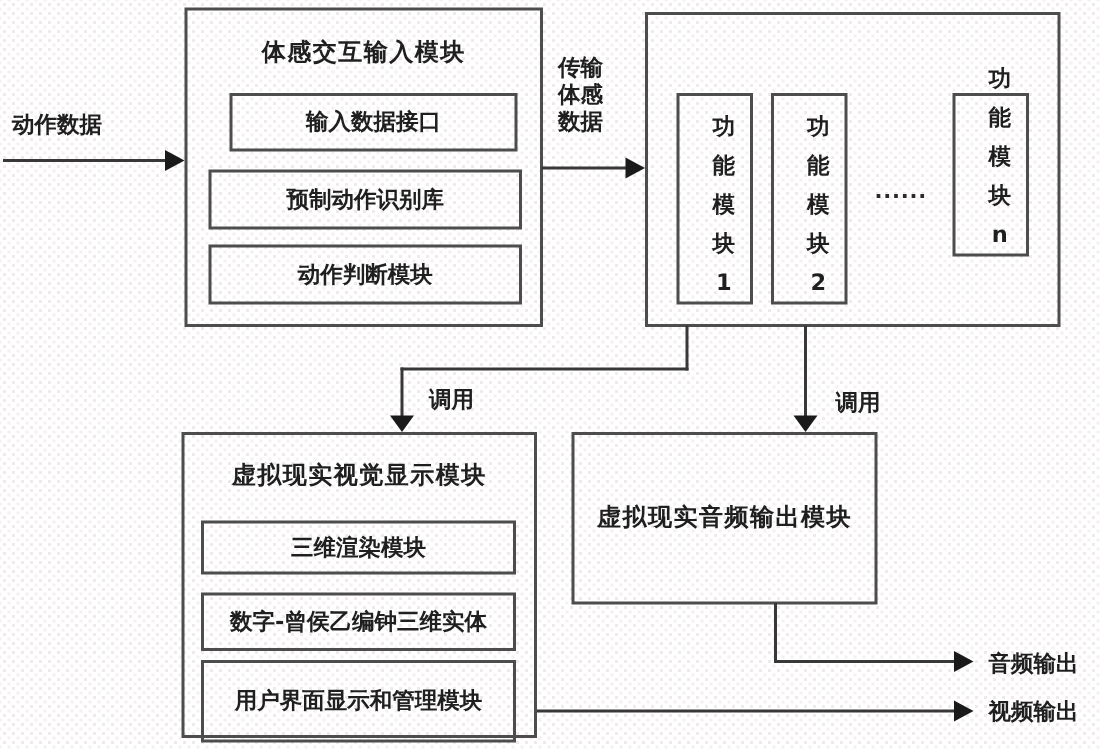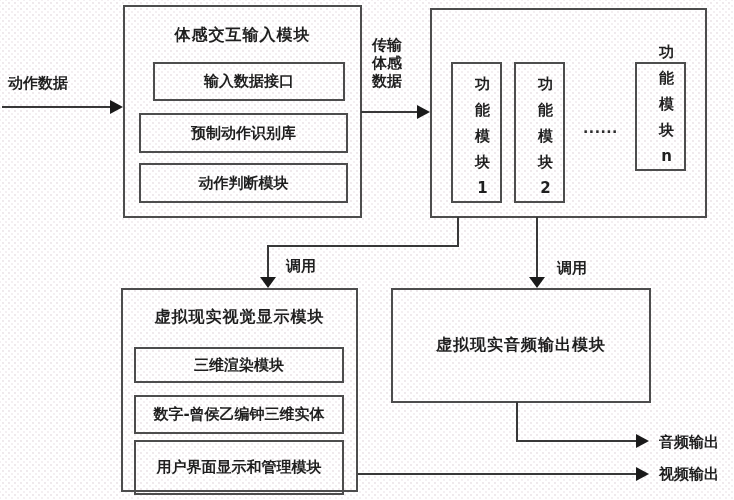--- a/index.html
+++ b/index.html
@@ -114,21 +114,21 @@
       <span>三维渲染模块</span>
     </div>
     <div class="subbox" style="left:11px; top:105px; width:210px; height:39px;">
       <span>数字-曾侯乙编钟三维实体</span>
     </div>
     <div class="subbox" style="left:11px; top:150px; width:210px; height:55px;">
       <span>用户界面显示和管理模块</span>
     </div>
   </div>
 
-  <div class="box" style="left:391px; top:288px; width:260px; height:115px; display:flex; align-items:center; justify-content:center;">
+  <div class="box" style="left:381px; top:288px; width:204px; height:115px; display:flex; align-items:center; justify-content:center;">
     <span class="box-title" style="margin-top:0;">虚拟现实音频输出模块</span>
   </div>
 
   <span class="lbl" style="left:8px; top:74px;">动作数据</span>
   <div class="hline" style="left:2px; top:106px; width:110px;"></div>
   <div class="arrow-right" style="left:110px; top:100px;"></div>
 
   <span class="lbl lbl-multiline" style="left:372px; top:36px;">传输
 体感
 数据</span>

